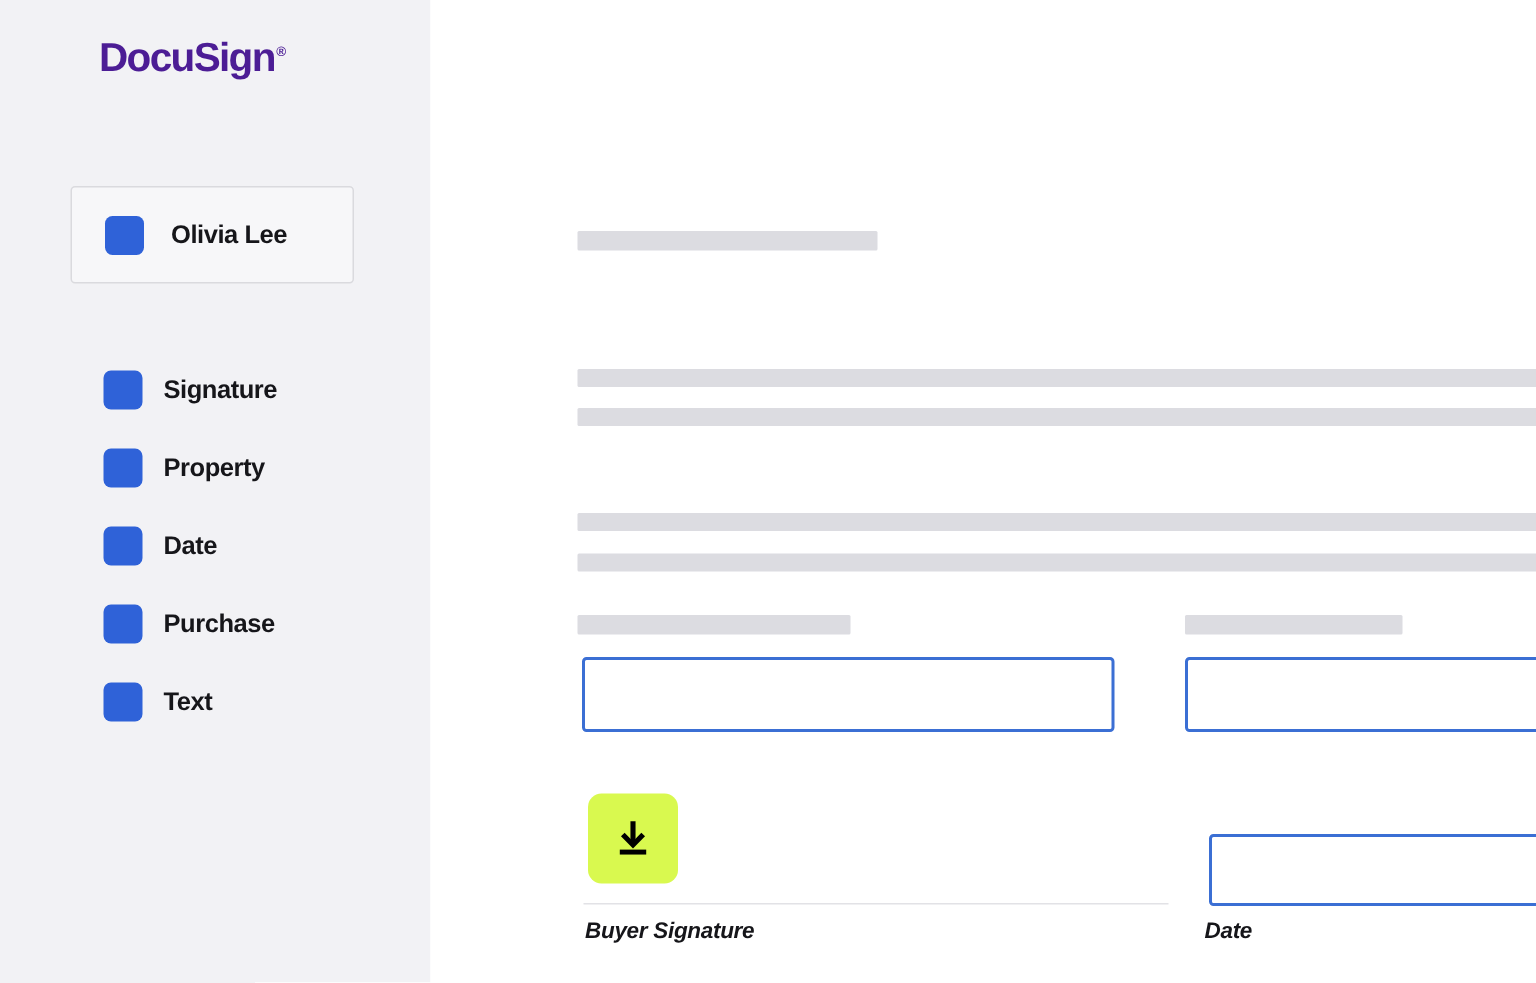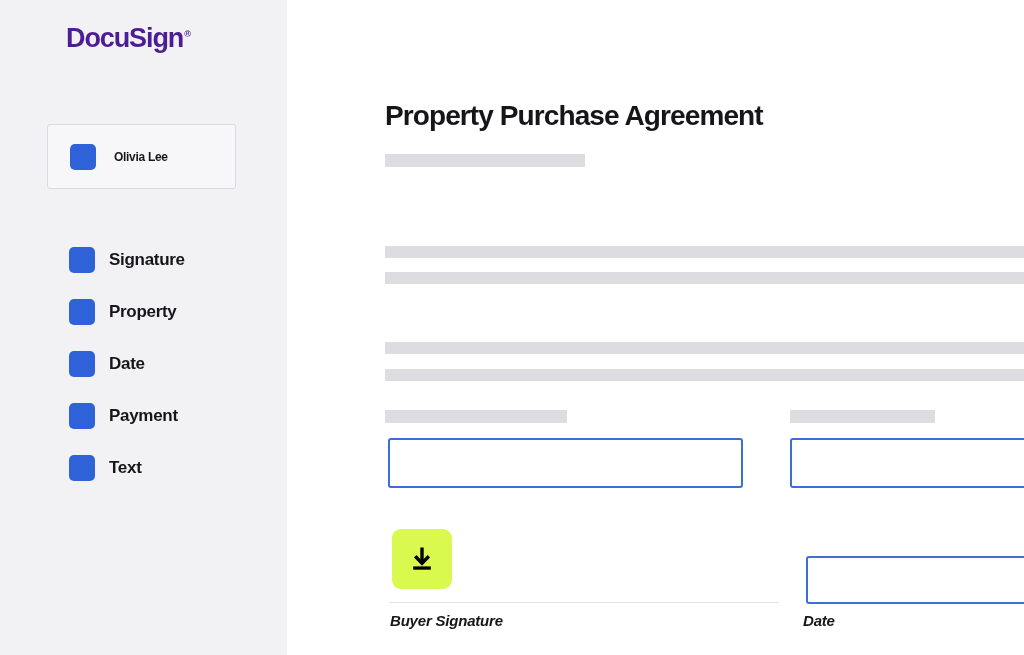--- a/index.html
+++ b/index.html
@@ -67,21 +67,21 @@
   .swatch {
     width: 26px;
     height: 26px;
     min-width: 26px;
     background: #2f62d8;
     border-radius: 5px;
     display: block;
   }
 
   .user-name {
-    font-size: 12px;
+    font-size: 17px;
     font-weight: 700;
     color: #16161a;
     letter-spacing: -0.3px;
     white-space: nowrap;
   }
 
   .field-list {
     position: absolute;
     left: 69px;
     top: 247px;
@@ -219,34 +219,33 @@
       </div>
 
       <div class="field-item">
         <span class="swatch"></span>
         <span class="field-label">Date</span>
       </div>
 
 
       <div class="field-item">
         <span class="swatch"></span>
-        <span class="field-label">Payment</span>
+        <span class="field-label">Purchase</span>
       </div>
 
       <div class="field-item">
         <span class="swatch"></span>
         <span class="field-label">Text</span>
       </div>
 
     </nav>
   </aside>
 
   <main class="doc">
 
-    <h1 class="doc-title">Property Purchase Agreement</h1>
 
     <div class="bar subtitle-bar"></div>
 
     <div class="bar para-bar-1"></div>
     <div class="bar para-bar-2"></div>
     <div class="bar para-bar-3"></div>
     <div class="bar para-bar-4"></div>
 
     <div class="bar label-bar-left"></div>
     <div class="bar label-bar-right"></div>

